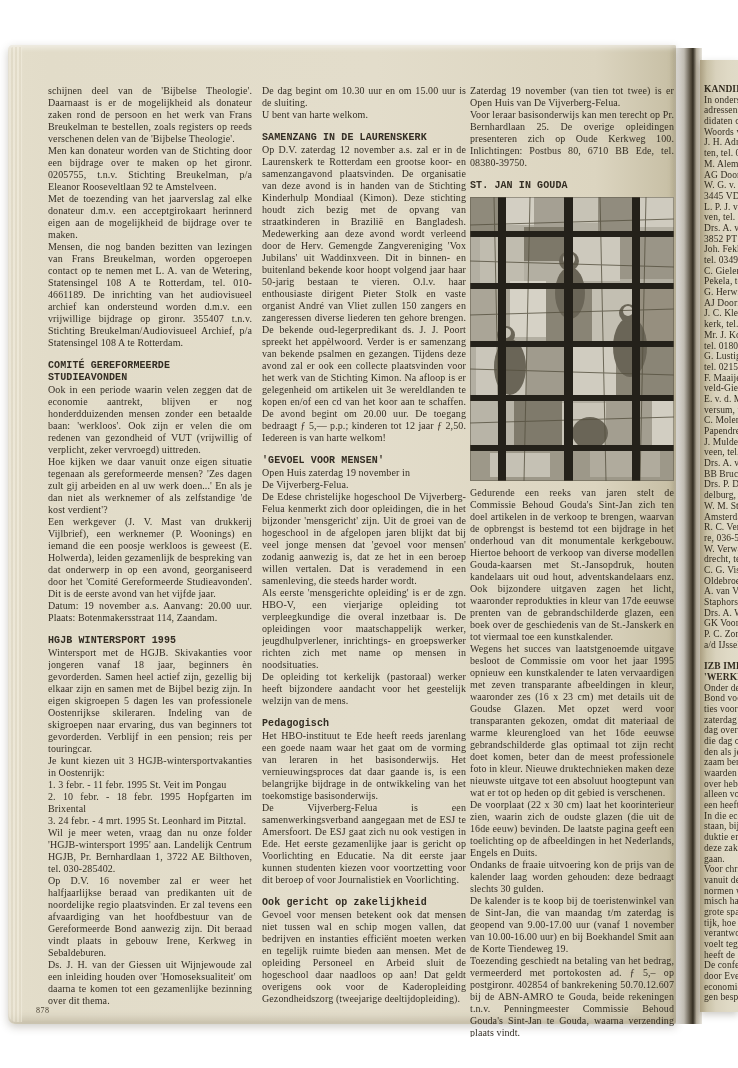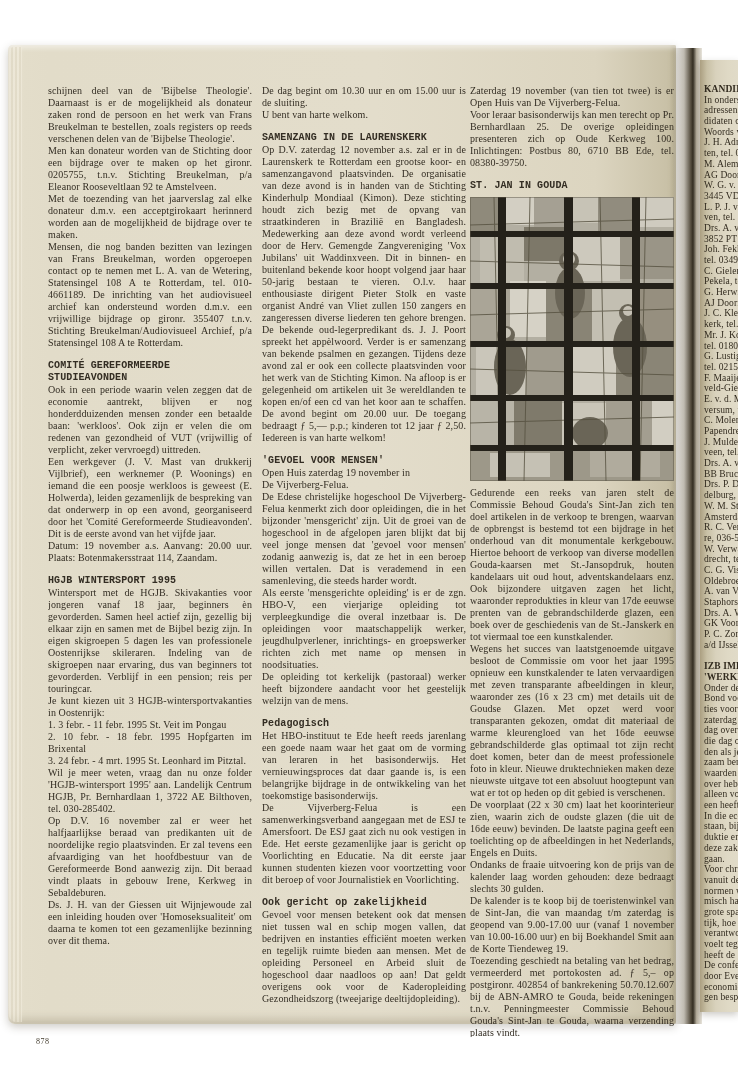--- a/index.html
+++ b/index.html
@@ -28,21 +28,21 @@
   }
   .col[data-col="0"]{left:40px;}
   .col[data-col="1"]{left:254px;}
   .col[data-col="2"]{left:462px;}
   .col p{margin:0;}
   .col h3,.col h4{font-size:10px;line-height:12px;font-weight:bold;margin:11px 0 0 0;text-align:left;font-family:Liberation Mono, monospace;}
   .col > :first-child{margin-top:0;}
   figure.photo{margin:5px 0 6px 0;width:204px;height:284px;padding:0;}
   .page-number{
     position:absolute;left:28px;top:962px;font-size:8px;line-height:8px;
-    font-weight:normal;color:#463f31;letter-spacing:.5px;margin-top:31px;
+    font-weight:normal;color:#463f31;letter-spacing:.5px;
   }
 
   
   .gutter{
     position:absolute;left:672px;top:48px;width:30px;height:976px;
     background:linear-gradient(90deg,
       rgba(90,78,52,0) 0%,
       rgba(90,78,52,.38) 40%,
       rgba(58,49,32,.85) 62%,
       rgba(40,34,22,.95) 70%,
@@ -66,24 +66,25 @@
 </style>
 </head>
 <body>
 
 <div class="scene">
 
   <div class="page-left">
     <div class="col" data-col="0">
         <p>schijnen deel van de 'Bijbelse Theologie'. Daarnaast is er de mogelijkheid als donateur zaken rond de persoon en het werk van Frans Breukelman te bestellen, zoals registers op reeds verschenen delen van de 'Bijbelse Theologie'.</p>
         <p>Men kan donateur worden van de Stichting door een bijdrage over te maken op het gironr. 0205755, t.n.v. Stichting Breukelman, p/a Eleanor Rooseveltlaan 92 te Amstelveen.</p>
-        <p>Met de toezending van het jaarverslag zal elke donateur d.m.v. een acceptgirokaart herinnerd worden aan de mogelijkheid de bijdrage over te maken.</p>
+        <p>Met de toezending van het jaarverslag zal elke donateur d.m.v. een acceptgirokaart herinnerd eigen aan de mogelijkheid de bijdrage over te maken.</p>
         <p>Mensen, die nog banden bezitten van lezingen van Frans Breukelman, worden opgeroepen contact op te nemen met L. A. van de Wetering, Statensingel 108 A te Rotterdam, tel. 010-4661189. De inrichting van het audiovisueel archief kan ondersteund worden d.m.v. een vrijwillige bijdrage op gironr. 355407 t.n.v. Stichting Breukelman/Audiovisueel Archief, p/a Statensingel 108 A te Rotterdam.</p>
         <h3>COMITÉ GEREFORMEERDE STUDIEAVONDEN</h3>
         <p>Ook in een periode waarin velen zeggen dat de economie aantrekt, blijven er nog honderdduizenden mensen zonder een betaalde baan: 'werkloos'. Ook zijn er velen die om redenen van gezondheid of VUT (vrijwillig of verplicht, zeker vervroegd) uittreden.</p>
+        <p>Hoe kijken we daar vanuit onze eigen situatie tegenaan als gereformeerde mensen? 'Zes dagen zult gij arbeiden en al uw werk doen...' En als je dan niet als werknemer of als zelfstandige 'de kost verdient'?</p>
         <p>Een werkgever (J. V. Mast van drukkerij Vijlbrief), een werknemer (P. Woonings) en iemand die een poosje werkloos is geweest (E. Holwerda), leiden gezamenlijk de bespreking van dat onderwerp in op een avond, georganiseerd door het 'Comité Gereformeerde Studieavonden'. Dit is de eerste avond van het vijfde jaar.</p>
         <p>Datum: 19 november a.s. Aanvang: 20.00 uur. Plaats: Botenmakersstraat 114, Zaandam.</p>
         <h3>HGJB WINTERSPORT 1995</h3>
         <p>Wintersport met de HGJB. Skivakanties voor jongeren vanaf 18 jaar, beginners èn gevorderden. Samen heel actief zijn, gezellig bij elkaar zijn en samen met de Bijbel bezig zijn. In eigen skigroepen 5 dagen les van professionele Oostenrijkse skileraren. Indeling van de skigroepen naar ervaring, dus van beginners tot gevorderden. Verblijf in een pension; reis per touringcar.</p>
         <p>Je kunt kiezen uit 3 HGJB-wintersportvakanties in Oostenrijk:</p>
         <p>1. 3 febr. - 11 febr. 1995 St. Veit im Pongau</p>
         <p>2. 10 febr. - 18 febr. 1995 Hopfgarten im Brixental</p>
         <p>3. 24 febr. - 4 mrt. 1995 St. Leonhard im Pitztal.</p>
         <p>Wil je meer weten, vraag dan nu onze folder 'HGJB-wintersport 1995' aan. Landelijk Centrum HGJB, Pr. Bernhardlaan 1, 3722 AE Bilthoven, tel. 030-285402.</p>
         <p>Op D.V. 16 november zal er weer het halfjaarlijkse beraad van predikanten uit de noordelijke regio plaatsvinden. Er zal tevens een afvaardiging van het hoofdbestuur van de Gereformeerde Bond aanwezig zijn. Dit beraad vindt plaats in gebouw Irene, Kerkweg in Sebaldeburen.</p>

